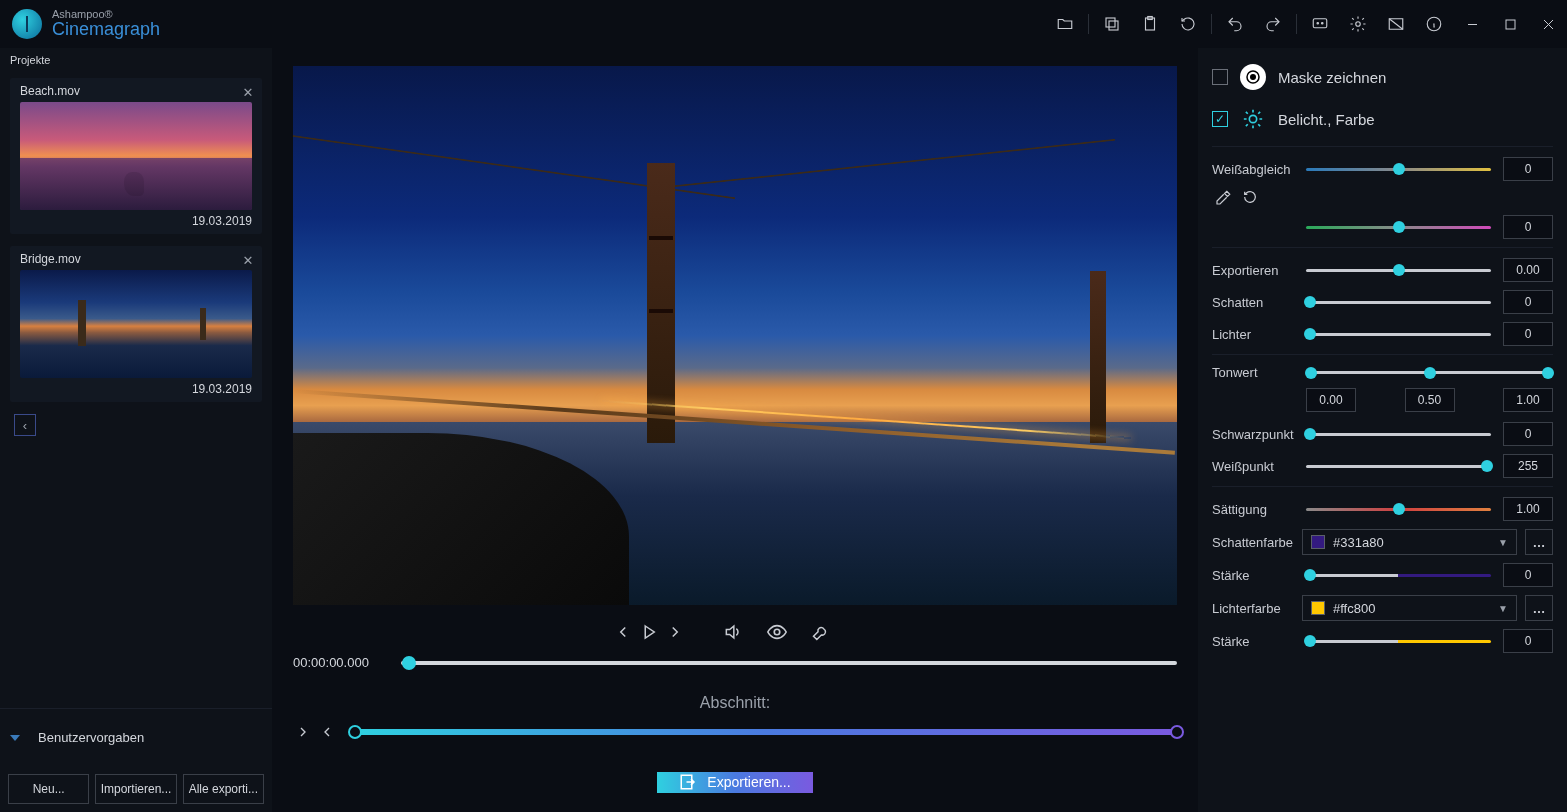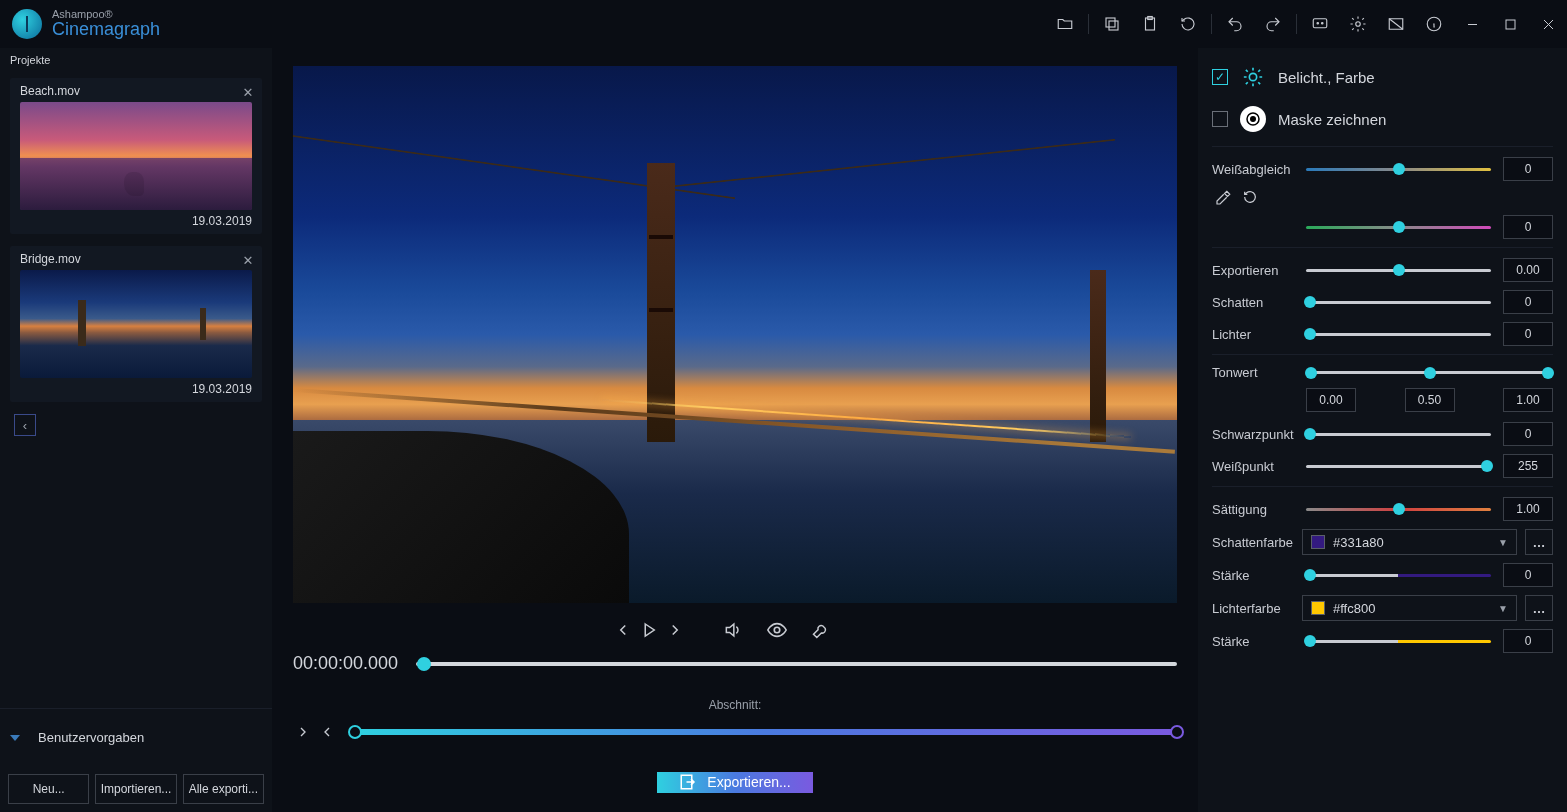--- a/index.html
+++ b/index.html
@@ -52,25 +52,25 @@
 .deck{position:absolute;left:0;right:0;top:60%;height:4px;background:linear-gradient(90deg,transparent 0%,#5a3a1a 30%,#8a5a2a 60%,#aa7a3a 90%);transform:rotate(4deg);transform-origin:left center}
 .cable{position:absolute;left:-5%;top:18%;width:55%;height:45%;border-top:2px solid #3a2a1a;border-radius:0 0 0 100%/0 0 0 80%;transform:skewY(8deg)}
 .cable2{position:absolute;left:41%;top:18%;width:52%;height:45%;border-top:2px solid #3a2a1a;border-radius:0 0 100% 0/0 0 80% 0;transform:skewY(-6deg)}
 .hill{position:absolute;left:0;bottom:0;width:38%;height:32%;background:linear-gradient(135deg,#1a1a1a,#0a0a0a);border-radius:0 60% 0 0}
 .lights{position:absolute;left:35%;right:5%;top:62%;height:2px;background:linear-gradient(90deg,transparent,#ffcc60 20%,#ffaa40 50%,#ffcc60 80%,transparent);box-shadow:0 0 8px #ffaa40;transform:rotate(4deg);transform-origin:left}
 .transport{padding:4px 20px 10px}
 .t-icons{display:flex;justify-content:center;gap:22px;padding:8px 0 12px;color:#c8cbd2}
 .t-icons>span,.t-icons>div{cursor:pointer;display:flex;align-items:center;justify-content:center;width:22px;height:22px}
 .t-group{display:flex;gap:8px}
 .time-row{display:flex;align-items:center;gap:18px}
-.time-text{font-size:18px;color:#d4d7dd;min-width:90px}
+.time-text{font-size:13px;color:#d4d7dd;min-width:90px}
 .slider-track{flex:1;height:4px;background:#d4d7dd;border-radius:2px;position:relative}
 .slider-thumb{position:absolute;left:0;top:50%;width:14px;height:14px;border-radius:50%;background:#2fd0e0;transform:translate(-50%,-50%);cursor:pointer}
 .section-row{margin-top:24px}
-.section-label{text-align:center;font-size:12px;color:#9aa0aa;margin-bottom:10px}
+.section-label{text-align:center;font-size:16px;color:#9aa0aa;margin-bottom:10px}
 .section-ctrl{display:flex;align-items:center;gap:18px}
 .arrows{display:flex;gap:4px;color:#c8cbd2}
 .arrows span{cursor:pointer;padding:2px}
 .range-track{flex:1;height:6px;background:linear-gradient(90deg,#2fd0e0,#4a7ae0,#7a5ae0);border-radius:3px;position:relative}
 .range-h{position:absolute;top:50%;width:14px;height:14px;border:2px solid #2fd0e0;background:#0a0d14;border-radius:50%;transform:translate(-50%,-50%);cursor:pointer}
 .range-h.r{border-color:#7a5ae0;left:auto;right:0;transform:translate(50%,-50%)}
 .footer{height:60px;display:flex;align-items:center;justify-content:center;background:#0a0d14}
 .export-btn{display:flex;align-items:center;gap:10px;padding:0 22px;height:21px;background:linear-gradient(90deg,#2fd0e0,#4a7ae0,#7a5ae0);color:#fff;font-size:14px;cursor:pointer;border:none}
 .panel{width:370px;background:#0e1219;overflow-y:auto;padding:8px 14px 20px;border-left:1px solid #0a0d14}
 .p-head{display:flex;align-items:center;gap:12px;padding:8px 0}
@@ -323,38 +323,38 @@
               <rect x="3" y="3" width="14" height="18"></rect>
               <path d="M10 12h10M16 8l4 4-4 4"></path>
             </svg>
           <span>Exportieren...</span>
         </button>
       </div>
     </div>
 
     <div class="panel">
       <div class="p-head">
+        <div class="chk"></div>
+        <div class="p-icon mask-ico">
+            <svg width="18" height="18" viewBox="0 0 24 24" fill="none" stroke="#000" stroke-width="2">
+              <circle cx="12" cy="12" r="8"></circle>
+              <circle cx="12" cy="12" r="3" fill="#000"></circle>
+            </svg>
+          </div>
+        <div class="p-title">Maske zeichnen</div>
+      </div>
+      <div class="p-head">
         <div class="chk on"></div>
         <div class="p-icon sun-ico">
             <svg width="22" height="22" viewBox="0 0 24 24" fill="none" stroke="currentColor" stroke-width="1.8">
               <circle cx="12" cy="12" r="4"></circle>
               <path d="M12 2v3M12 19v3M4.2 4.2l2.1 2.1M17.7 17.7l2.1 2.1M2 12h3M19 12h3M4.2 19.8l2.1-2.1M17.7 6.3l2.1-2.1"></path>
             </svg>
           </div>
         <div class="p-title">Belicht., Farbe</div>
-      </div>
-      <div class="p-head">
-        <div class="chk"></div>
-        <div class="p-icon mask-ico">
-            <svg width="18" height="18" viewBox="0 0 24 24" fill="none" stroke="#000" stroke-width="2">
-              <circle cx="12" cy="12" r="8"></circle>
-              <circle cx="12" cy="12" r="3" fill="#000"></circle>
-            </svg>
-          </div>
-        <div class="p-title">Maske zeichnen</div>
       </div>
       <div class="p-sep"></div>
 
       <div class="ctrl">
         <div class="ctrl-label">Weißabgleich</div>
         <div class="slider wb1">
             <div class="th" style="left:50%"></div>
           </div>
         <div class="val-box">0</div>
       </div>

